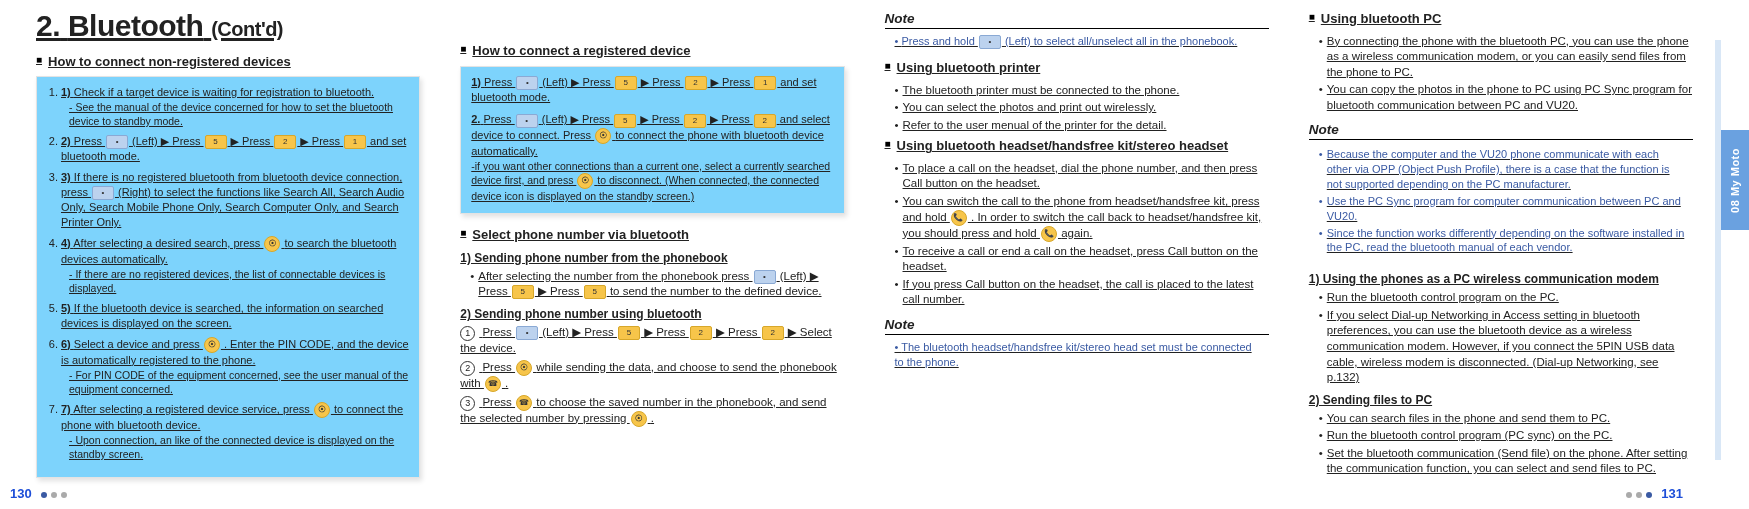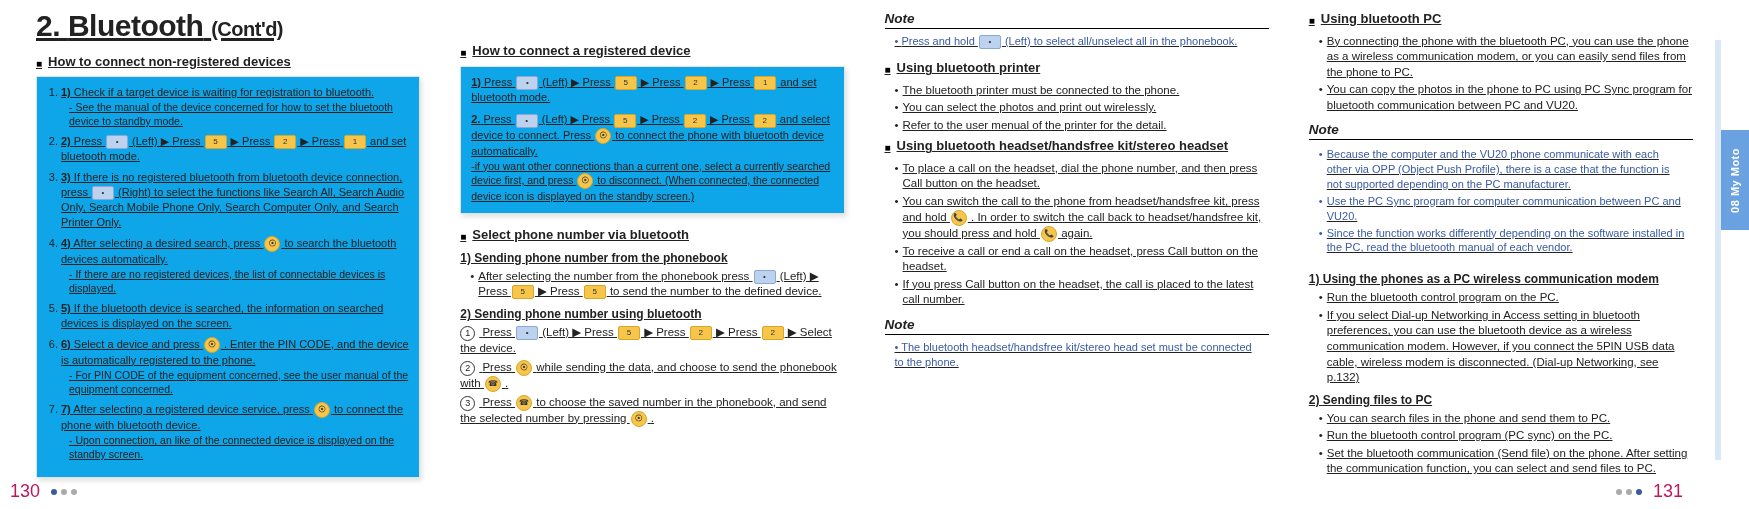--- a/index.html
+++ b/index.html
@@ -30,30 +30,30 @@
     font-weight:900;
     margin:0 0 6px 0;
     letter-spacing:-0.5px;
   }
   h1 .contd{font-size:20px;font-weight:700;}
   .sec-title{
     font-size:13px;
     font-weight:800;
     margin:4px 0 6px 0;
     display:flex;
-    align-items:flex-end;
+    align-items:flex-start;
     gap:6px;
   }
   .sec-title::before{
     content:"■";
     font-size:10px;
     color:#000;
   }
   .graybox{
-    background:#0ea5e9;
+    background:#7dd3fc;
     border:1px solid #e3e3e3;
     padding:8px 10px 10px 10px;
     box-shadow:2px 3px 5px rgba(0,0,0,0.12);
     font-size:11px;
   }
   .graybox ol{margin:0;padding:0 0 0 14px;}
   .graybox li{margin-bottom:6px;}
   .sub{display:block;padding-left:8px;font-size:10.5px;}
   .sub-alt{display:block;padding-left:0;font-size:10.5px;}
   .note-hdr{
@@ -94,23 +94,23 @@
     color:#333;
     vertical-align:middle;
     line-height:1;
   }
   .kbtn.blue{background:#bcd2ee;border-color:#8aa9d4;}
   .kbtn.round{border-radius:50%;width:14px;min-width:14px;height:14px;padding:0;}
   .circled{display:inline-block;width:13px;height:13px;border:1px solid #333;border-radius:50%;text-align:center;font-size:9px;line-height:13px;margin-right:4px;}
   .pg-left,.pg-right{
     position:absolute;
     bottom:6px;
-    font-size:18px;
-    font-weight:400;
-    color:#be185d;
+    font-size:13px;
+    font-weight:700;
+    color:#1d4ed8;
   }
   .pg-left{left:10px;}
   .pg-right{right:66px;}
   .dots{display:inline-block;margin:0 4px;}
   .dots span{display:inline-block;width:6px;height:6px;border-radius:50%;background:#aaa;margin:0 2px;vertical-align:middle;}
   .dots span.blue{background:#3a5aa3;}
   .sidetab{
     position:absolute;
     right:0;
     top:130px;

